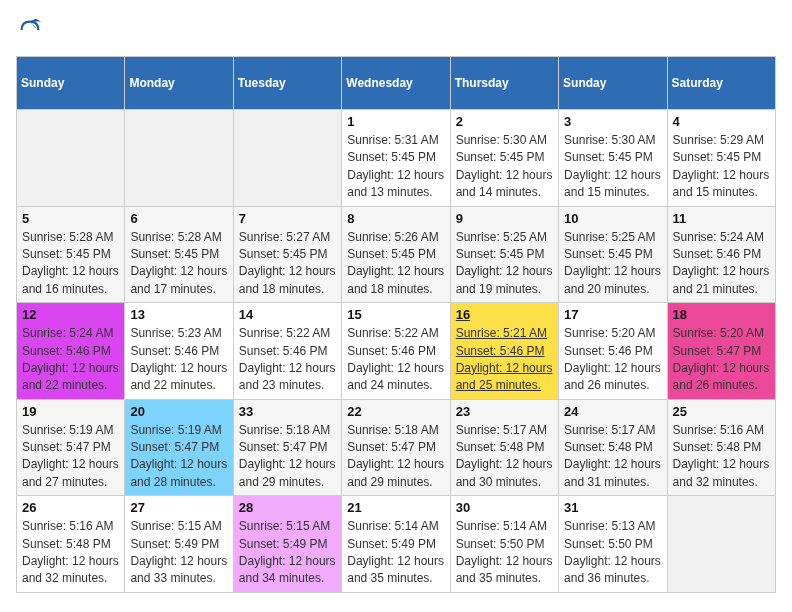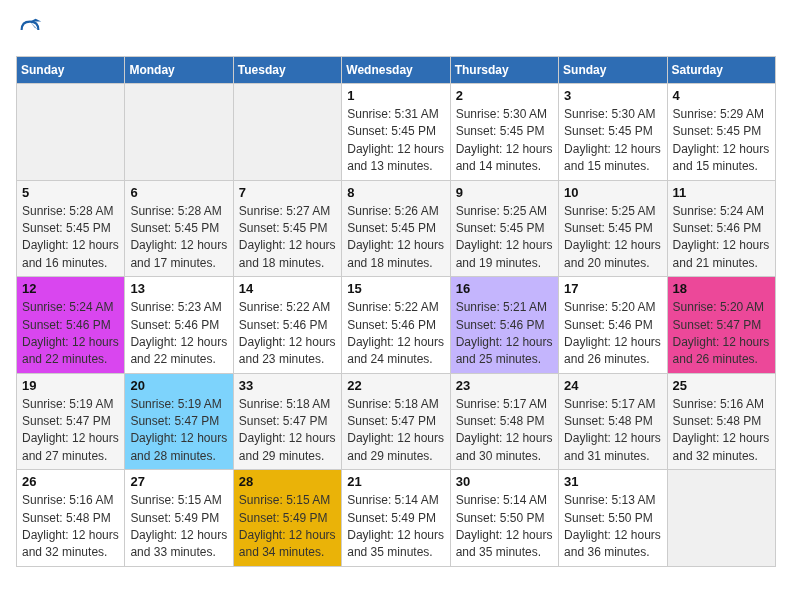--- a/index.html
+++ b/index.html
@@ -52,21 +52,21 @@
     table {
       width: 100%;
       border-collapse: collapse;
       table-layout: fixed;
     }
     th {
       background-color: #2e6db4;
       color: #fff;
       font-size: 12px;
       font-weight: bold;
-      padding: 6px 4px;
+      padding: 19px 4px;
       text-align: left;
       border: 1px solid #ccc;
     }
     td {
       vertical-align: top;
       border: 1px solid #ccc;
       padding: 4px 5px;
       height: 90px;
       font-size: 10.5px;
       color: #333;
@@ -192,21 +192,21 @@
           <div class="day-info">Sunrise: 5:23 AM<br>Sunset: 5:46 PM<br>Daylight: 12 hours and 22 minutes.</div>
         </td>
         <td style="background: rgb(255, 255, 255);">
           <div class="day-number">14</div>
           <div class="day-info">Sunrise: 5:22 AM<br>Sunset: 5:46 PM<br>Daylight: 12 hours and 23 minutes.</div>
         </td>
         <td style="background: rgb(255, 255, 255);">
           <div class="day-number">15</div>
           <div class="day-info">Sunrise: 5:22 AM<br>Sunset: 5:46 PM<br>Daylight: 12 hours and 24 minutes.</div>
         </td>
-        <td style="background: #c4b5fd;">
+        <td style="background: #fde047; text-decoration: underline;">
           <div class="day-number">16</div>
           <div class="day-info">Sunrise: 5:21 AM<br>Sunset: 5:46 PM<br>Daylight: 12 hours and 25 minutes.</div>
         </td>
         <td style="background: rgb(255, 255, 255);">
           <div class="day-number">17</div>
           <div class="day-info">Sunrise: 5:20 AM<br>Sunset: 5:46 PM<br>Daylight: 12 hours and 26 minutes.</div>
         </td>
         <td style="background: #ec4899;">
           <div class="day-number">18</div>
           <div class="day-info">Sunrise: 5:20 AM<br>Sunset: 5:47 PM<br>Daylight: 12 hours and 26 minutes.</div>
@@ -244,21 +244,21 @@
       </tr>
       <tr>
         <td style="background: rgb(255, 255, 255);">
           <div class="day-number">26</div>
           <div class="day-info">Sunrise: 5:16 AM<br>Sunset: 5:48 PM<br>Daylight: 12 hours and 32 minutes.</div>
         </td>
         <td style="background: rgb(255, 255, 255);">
           <div class="day-number">27</div>
           <div class="day-info">Sunrise: 5:15 AM<br>Sunset: 5:49 PM<br>Daylight: 12 hours and 33 minutes.</div>
         </td>
-        <td style="background: #eab308;">
+        <td style="background: #f0abfc;">
           <div class="day-number">28</div>
           <div class="day-info">Sunrise: 5:15 AM<br>Sunset: 5:49 PM<br>Daylight: 12 hours and 34 minutes.</div>
         </td>
         <td style="background: rgb(255, 255, 255);">
           <div class="day-number">21</div>
           <div class="day-info">Sunrise: 5:14 AM<br>Sunset: 5:49 PM<br>Daylight: 12 hours and 35 minutes.</div>
         </td>
         <td style="background: rgb(255, 255, 255);">
           <div class="day-number">30</div>
           <div class="day-info">Sunrise: 5:14 AM<br>Sunset: 5:50 PM<br>Daylight: 12 hours and 35 minutes.</div>

